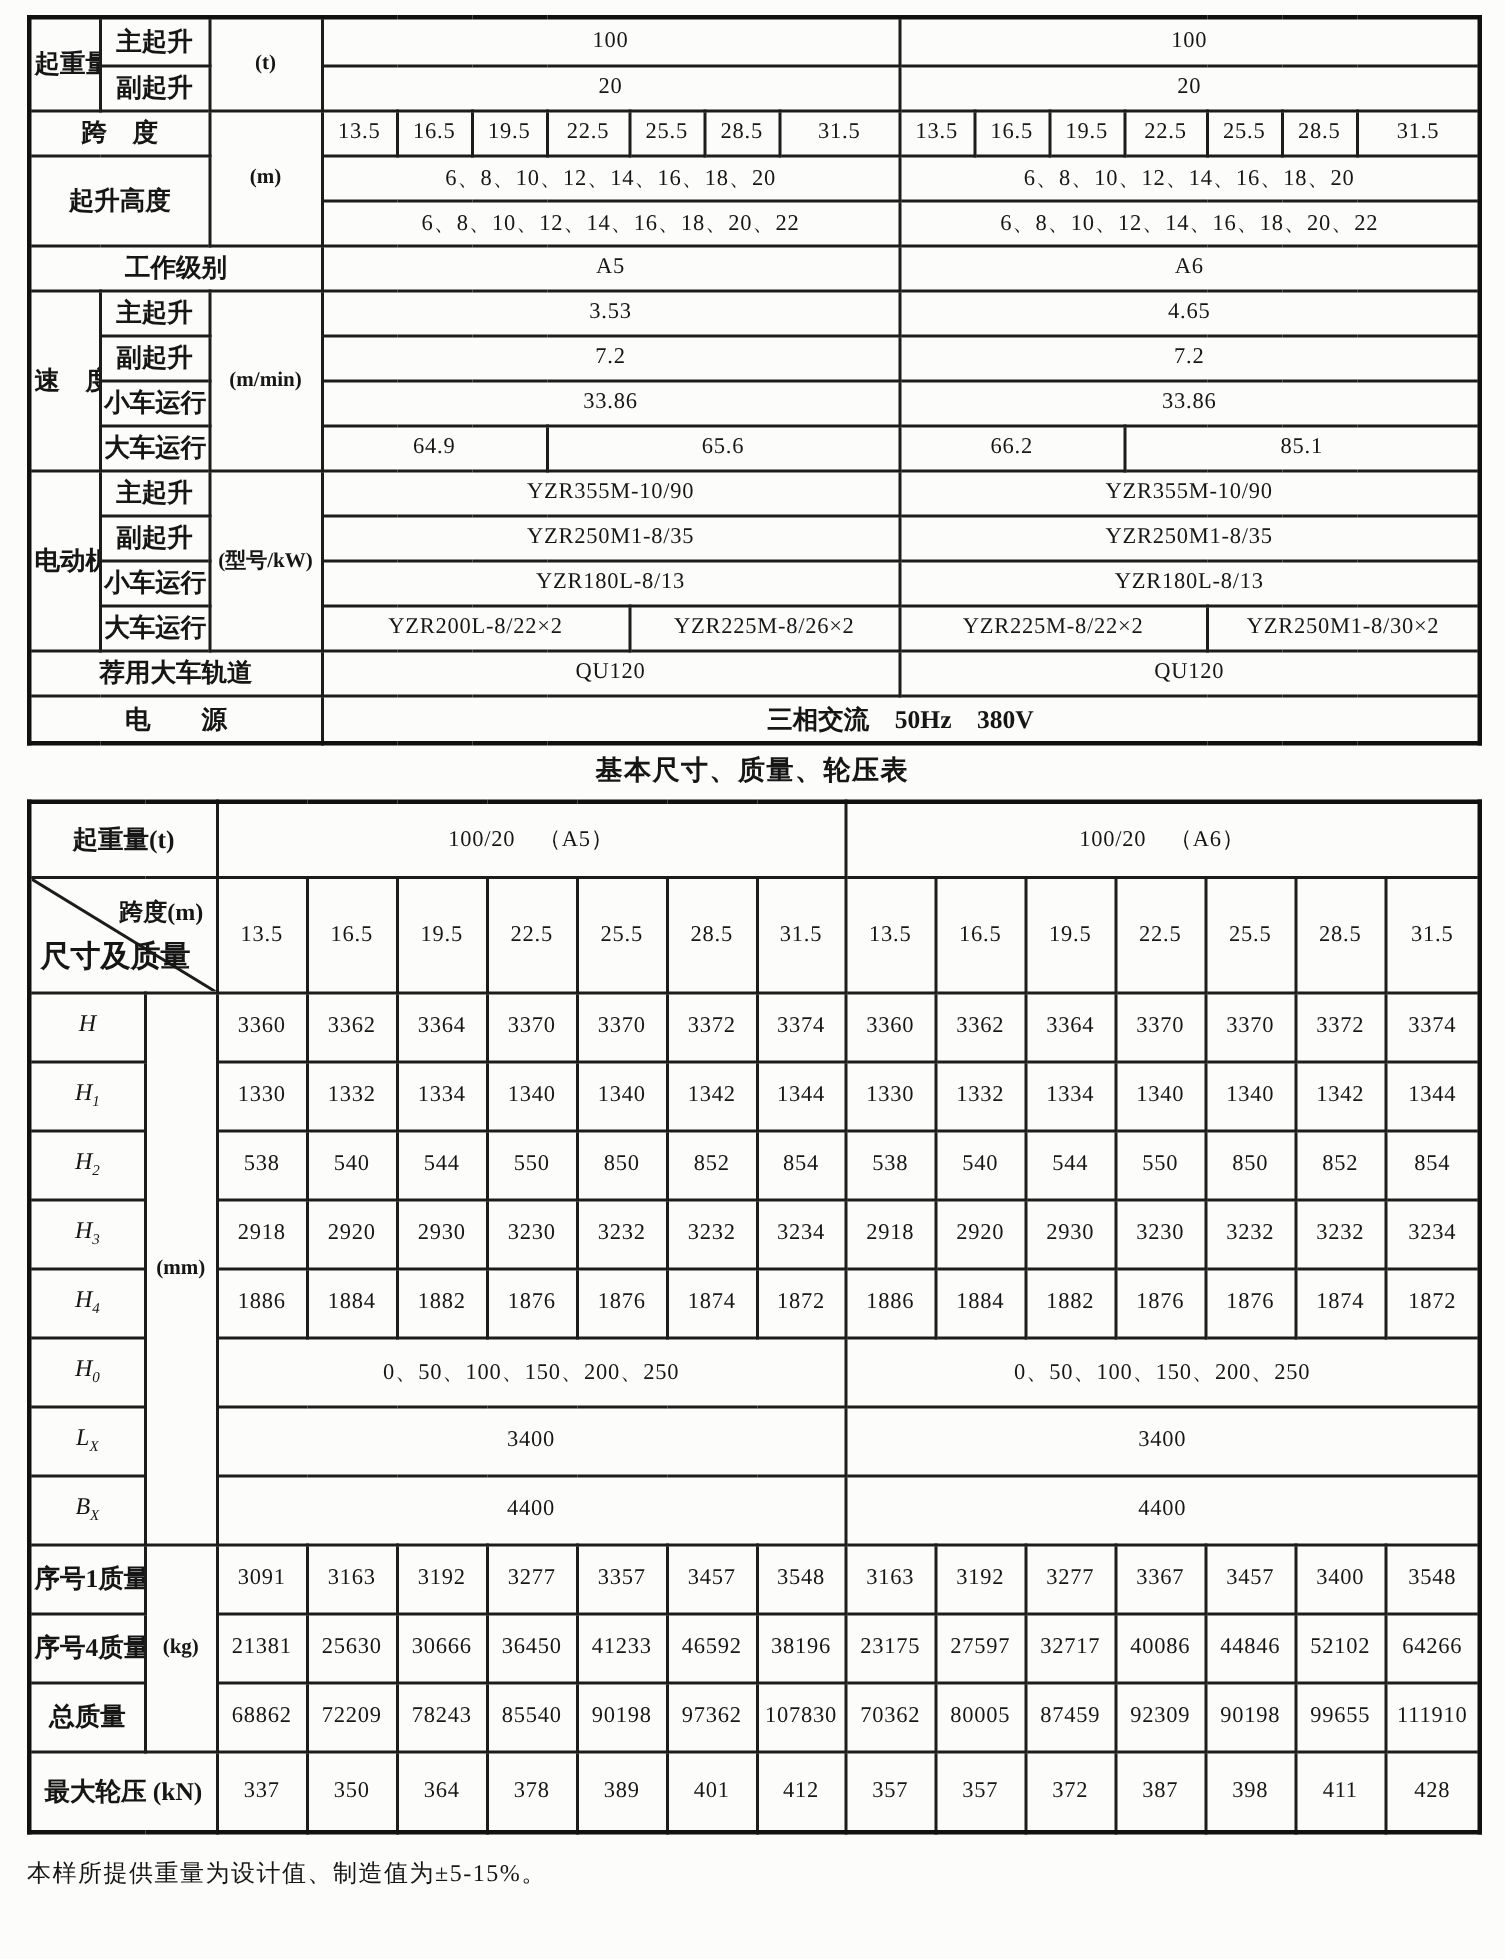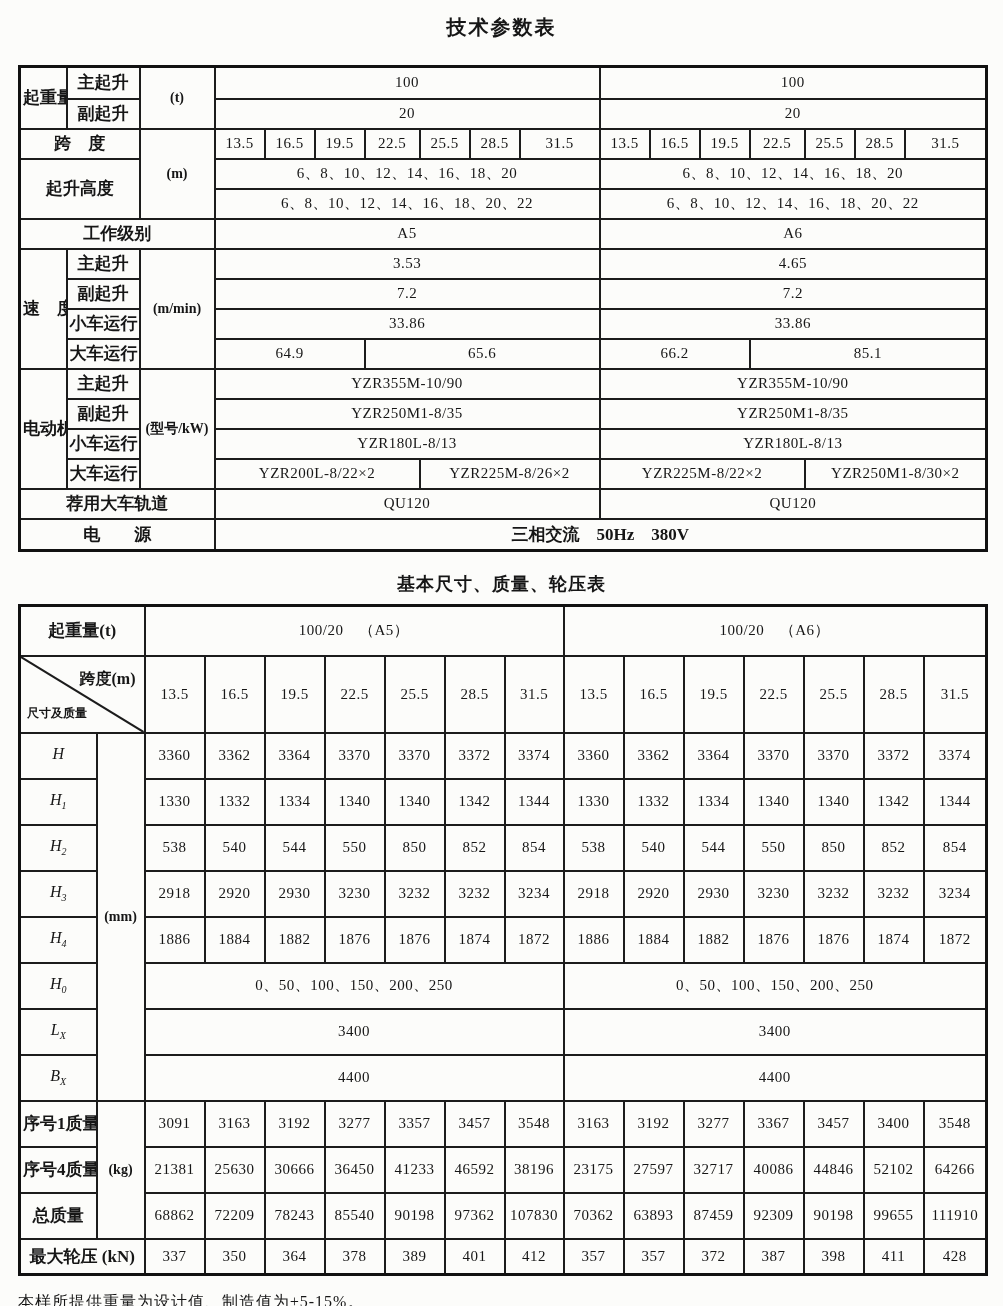--- a/index.html
+++ b/index.html
@@ -9,21 +9,21 @@
     color:#161616;
     font-family:"Liberation Serif","DejaVu Serif",serif;
   }
   .page{width:1003px;min-height:1306px;box-sizing:border-box;padding:10px 0 8px 0;}
   h1.t1{
     text-align:center;font-size:20px;font-weight:700;letter-spacing:2px;
     margin:4px 0 24px 0;
   }
   h2.t2{
     text-align:center;font-size:18px;font-weight:700;letter-spacing:1px;
-    margin:20px 0 8px 0;
+    margin:4px 0 8px 0;
   }
   table{
     border-collapse:collapse;table-layout:fixed;
     margin-left:18px;width:967px;
     border:3px solid #111;
   }
   td{
     border:2px solid #1c1c1c;
     text-align:center;vertical-align:middle;
     padding:0 2px;overflow:hidden;white-space:nowrap;
@@ -31,35 +31,34 @@
   .lbl{font-weight:700;font-size:17px;}
   .unit{font-weight:700;font-size:14px;}
   .num{font-size:15px;letter-spacing:0.5px;}
   .dim{font-style:italic;font-size:16px;}
   .dim sub{font-size:10px;font-style:italic;}
   #t1 tr{height:30px;}
   #t1 tr.r1{height:32px;}
   #t2 tr{height:46px;}
   #t2 tr.h1{height:50px;}
   #t2 tr.h2{height:77px;}
-  #t2 tr.wheel{height:36px;}
+  #t2 tr.wheel{height:54px;}
   .diag-cell{position:relative;padding:0;}
   .diag-cell svg{position:absolute;left:0;top:0;width:100%;height:100%;}
   .diag-top{position:absolute;top:12px;right:8px;font-size:16px;font-weight:700;}
-  .diag-bottom{position:absolute;bottom:10px;left:6px;font-size:12px;font-weight:700;}
+  .diag-bottom{position:absolute;bottom:10px;left:6px;font-size:20px;font-weight:700;}
   .footnote{
     margin:16px 0 0 18px;font-size:16px;letter-spacing:1px;
   }
 </style>
 </head>
 <body>
 
 <div class="page">
 
-  <h1 class="t1">技术参数表</h1>
 
   <table id="t1">
     <colgroup>
       <col style="width:47px">
         <col style="width:73px">
         <col style="width:75px">
       <col style="width:50px">
         <col style="width:50px">
         <col style="width:50px">
         <col style="width:55px">
@@ -368,21 +367,21 @@
     <tr>
       <td class="lbl">总质量</td>
       <td class="num">68862</td>
       <td class="num">72209</td>
       <td class="num">78243</td>
       <td class="num">85540</td>
       <td class="num">90198</td>
       <td class="num">97362</td>
       <td class="num">107830</td>
       <td class="num">70362</td>
-      <td class="num">63893</td>
+      <td class="num">80005</td>
       <td class="num">87459</td>
       <td class="num">92309</td>
       <td class="num">90198</td>
       <td class="num">99655</td>
       <td class="num">111910</td>
     </tr>
     <tr class="wheel">
       <td class="lbl" colspan="2">最大轮压 (kN)</td>
       <td class="num">337</td>
       <td class="num">350</td>

